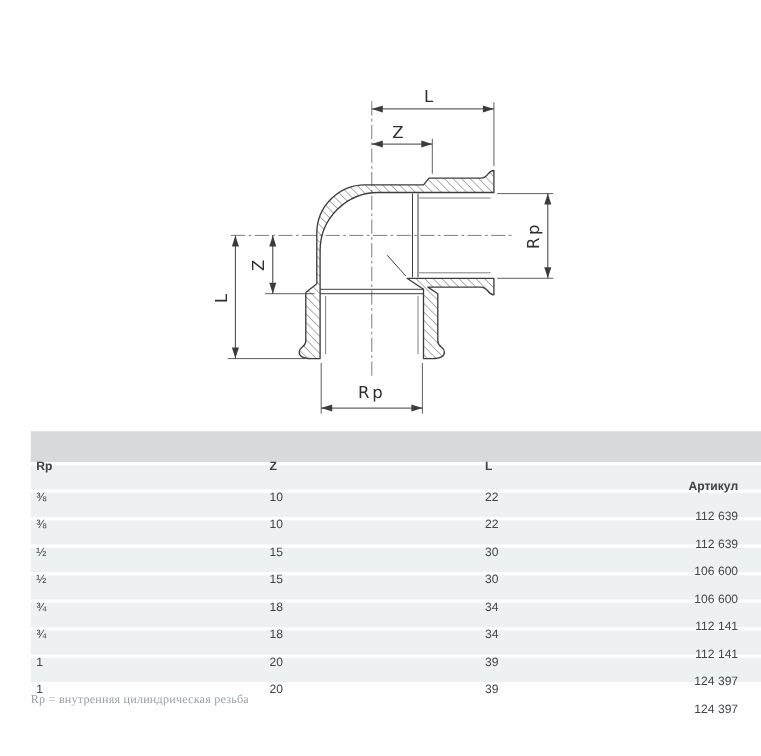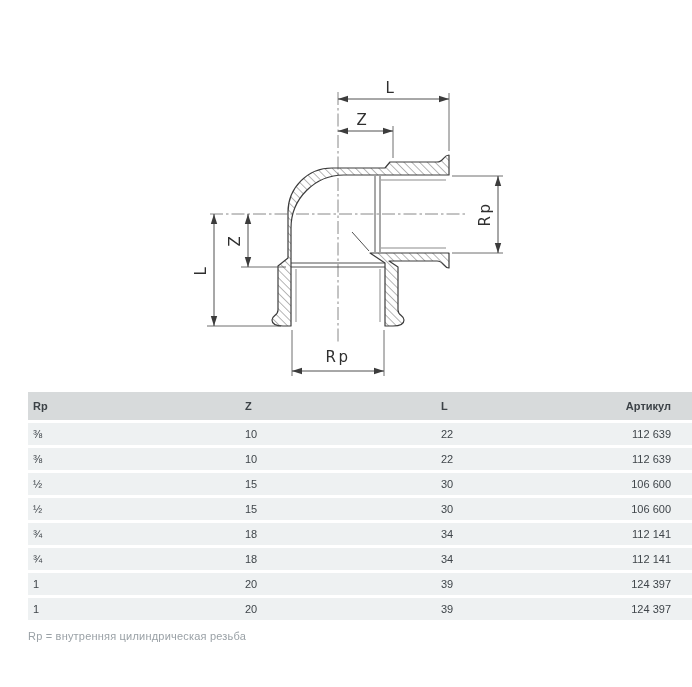--- a/index.html
+++ b/index.html
@@ -15,24 +15,25 @@
   .trow{
     display:grid;grid-template-columns:212px 196px 1fr auto;
     padding:0 21px 0 5px;align-items:center;
     background:#eef1f2;height:22px;margin-top:3px;
     font-size:11px;color:#3f454a;line-height:22px;
   }
   .trow.head{
     height:28px;margin-top:0;background:#d7dadb;
     font-weight:bold;color:#3c4247;line-height:28px;
   }
-  .c4{text-align:left;}
+  .c4{text-align:left;margin-top:36px;}
   #footnote{
     position:absolute;left:28px;top:630px;font-size:11px;color:#9aa1a6;
     letter-spacing:.2px;
+    font-family:Liberation Serif, serif;
   }
 </style>
 </head>
 <body>
 
 <svg id="drawing" width="692" height="390" viewBox="0 0 692 390">
   <defs>
     <pattern id="hatch" width="5.5" height="5.5" patternUnits="userSpaceOnUse" patternTransform="rotate(-45)">
       <line x1="0" y1="0" x2="0" y2="5.5" stroke="#4a4a4a" stroke-width="0.8"></line>
     </pattern>

